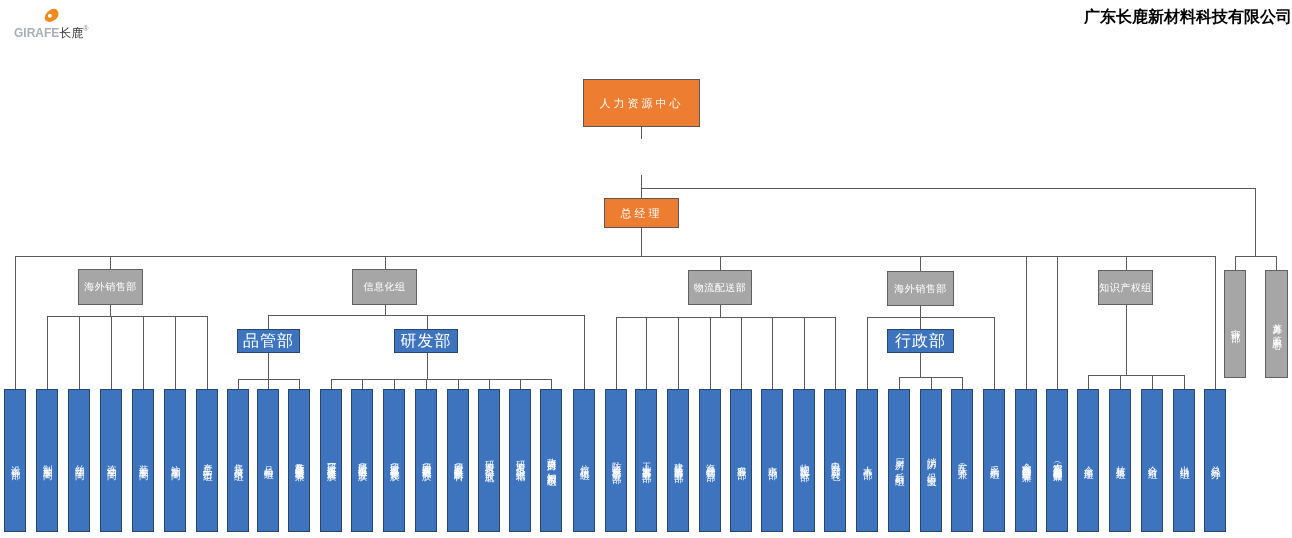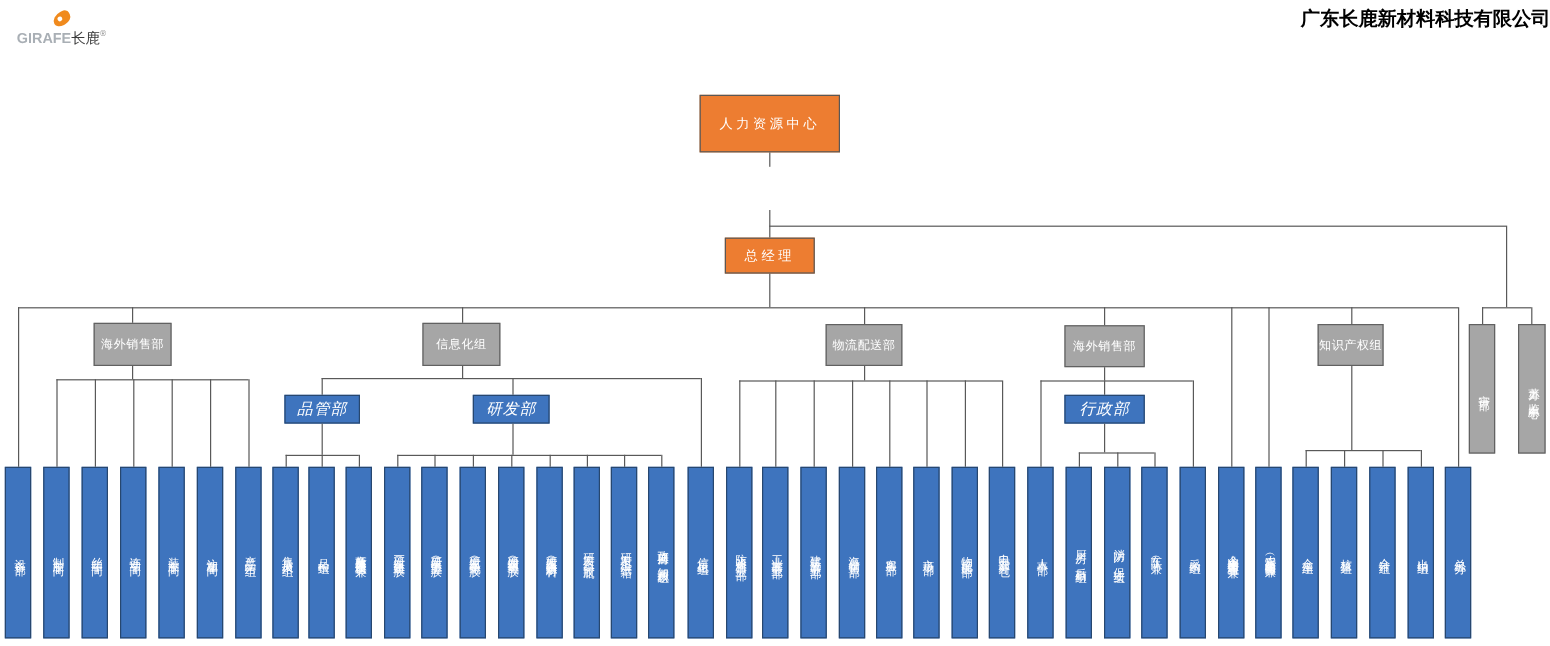--- a/index.html
+++ b/index.html
@@ -7,21 +7,21 @@
     position:relative;width:1292px;height:538px;background:#ffffff;overflow:hidden;
     font-family:"Liberation Serif","DejaVu Serif",serif;
   }
   .line{position:absolute;background:#595959;}
   .box{
     position:absolute;display:flex;align-items:center;justify-content:center;
     color:#ffffff;box-sizing:border-box;text-align:center;
   }
   .exec{background:#ED7D31;border:1px solid #585858;font-size:11px;letter-spacing:3px;}
   .center{background:#A6A6A6;border:1px solid #616161;font-size:10px;letter-spacing:0.5px;}
-  .dept{background:#3E74BE;border:1px solid #27476F;font-size:13px;letter-spacing:1px;font-style:italic;}
+  .dept{background:#3E74BE;border:1px solid #27476F;font-size:16px;letter-spacing:1px;}
   .unit{top:389px;width:22px;height:143px;background:#3E74BE;border:1px solid #27476F;}
   .vbox{background:#A6A6A6;border:1px solid #616161;}
   .vtext{writing-mode:vertical-rl;text-orientation:mixed;font-size:9.5px;letter-spacing:2px;line-height:1;}
   .vtext.tight{letter-spacing:1px;}
   .title-block{position:absolute;top:5px;left:0;width:100%;text-align:right;color:#000;}
   .title-line{font-size:16px;font-weight:bold;line-height:24px;}
   .subtitle-line{font-size:15px;font-weight:bold;line-height:23px;}
   .logo{position:absolute;left:14px;top:10px;width:90px;height:42px;}
   .logo-drop{
     position:absolute;left:30px;top:0;width:15px;height:11px;background:#F08A1D;

